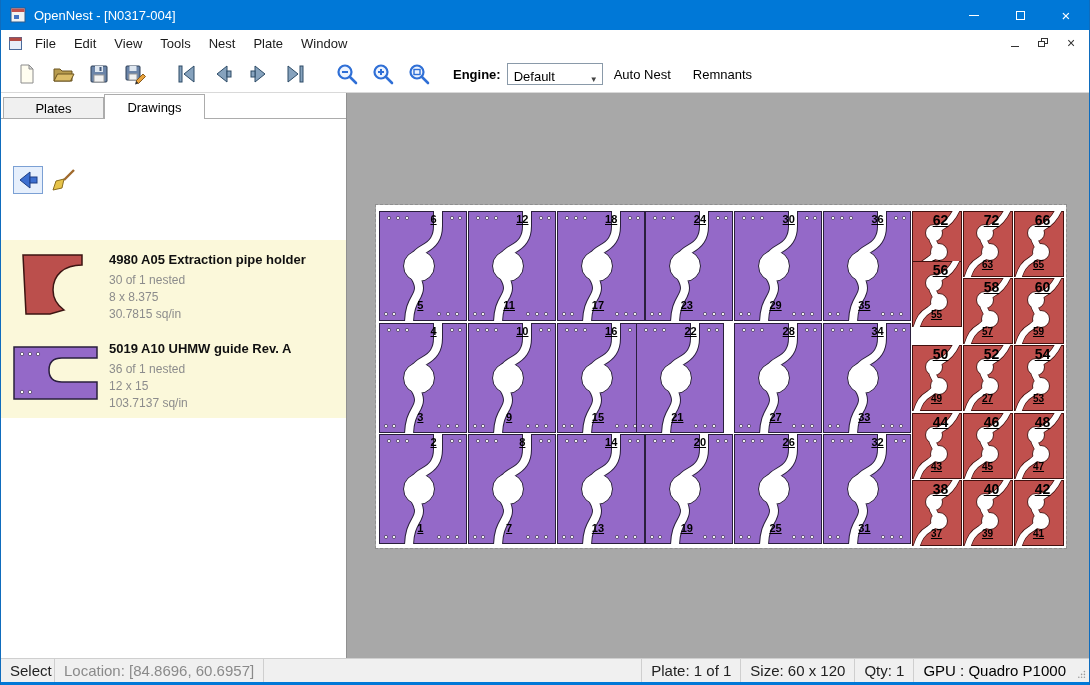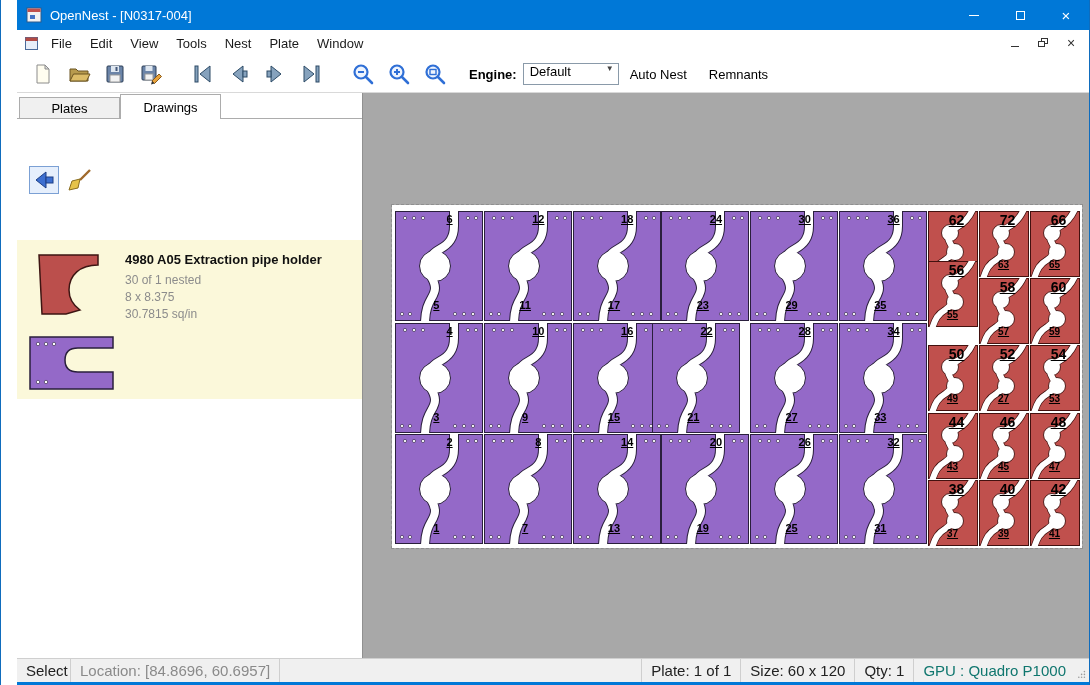--- a/index.html
+++ b/index.html
@@ -1,20 +1,20 @@
 <!DOCTYPE html>
 <html><head>
 <meta charset="utf-8">
 <style>
   * { box-sizing: border-box; }
   html,body { margin:0; padding:0; overflow:hidden; }
   body { font-family:"Liberation Sans", sans-serif; background:#fff; }
 
   .window { width:1090px; height:685px; display:flex; flex-direction:column;
-            border-left:1px solid #0f6cbd; border-right:1px solid #0f6cbd; background:#fff;padding-left:16px; }
+            border-left:1px solid #0f6cbd; border-right:1px solid #0f6cbd; background:#fff; }
 
   
   .titlebar { height:30px; background:#0078d7; display:flex; align-items:center;
               color:#fff; font-size:13px; flex:0 0 auto; }
   .titlebar .appicon { margin:0 8px 0 9px; display:flex; }
   .caption-buttons { margin-left:auto; display:flex; height:100%; }
   .cap-btn { width:46px; height:100%; display:flex; align-items:center; justify-content:center; }
   .glyph-min { width:10px; height:1px; background:#fff; }
   .glyph-max { width:9px; height:9px; border:1px solid #fff; }
   .glyph-close { color:#fff; font-size:15px; line-height:1; }
@@ -31,21 +31,21 @@
   .mdi-restore .b1 { position:absolute; left:3px; top:0; width:7px; height:6px; border:1px solid #333; }
   .mdi-restore .b2 { position:absolute; left:0; top:3px; width:7px; height:6px; border:1px solid #333; background:#fff; }
   .mdi-close { font-size:14px; line-height:1; }
 
   
   .toolbar { height:37px; display:flex; align-items:center; background:#fff;
              border-bottom:1px solid #d9d9d9; padding-left:8px; font-size:13px; flex:0 0 auto; }
   .tbtn { width:36px; height:30px; display:flex; align-items:center; justify-content:center; }
   .tgap { width:16px; }
   .engine-label { font-weight:bold; margin:0 6px 0 16px; }
-  .combo { width:96px; height:22px; border:1px solid #8a9aa9; display:flex; align-items:flex-start; background:#fff; }
+  .combo { width:96px; height:22px; border:1px solid #8a9aa9; display:flex; align-items:flex-end; background:#fff; }
   .combo .val { flex:1; padding-left:6px; font-size:13px; }
   .combo .arrow { width:16px; text-align:center; color:#444; font-size:8px; }
   .text-btn { padding:0 11px; }
 
   
   .main { flex:1; display:flex; min-height:0; }
 
   .sidepanel { width:346px; background:#fff; border-right:1px solid #909090;
                display:flex; flex-direction:column;gap:42px; }
   .tabstrip { display:flex; align-items:flex-end; height:26px; padding-left:2px;
@@ -81,21 +81,21 @@
 
   
   .statusbar { height:24px; background:#f0f0f0; border-top:1px solid #cfcfcf;
                display:flex; align-items:center; font-size:15px; color:#222; flex:0 0 auto; }
   .sb-cell { padding:0 9px; height:100%; display:flex; align-items:center; }
   .sb-mode { width:54px; border-right:1px solid #cfcfcf; }
   .sb-loc { color:#8a8a8a; border-right:1px solid #cfcfcf; padding:0 9px; height:100%;
             display:flex; align-items:center; }
   .sb-spacer { flex:1; }
   .sb-right { border-left:1px solid #cfcfcf; }
-  .sb-gpu { color:#0f766e; }
+  .sb-gpu { color:#000000; }
   .grip { width:14px; height:100%; display:flex; align-items:flex-end; justify-content:flex-end; padding:3px; }
 
   .bottom-edge { height:3px; background:#0078d7; flex:0 0 auto; }
 </style>
 </head>
 <body>
 
 <div class="window">
 
   <div class="titlebar">
@@ -276,20 +276,26 @@
               <path d="M2,2 L85,2 L85,13 L50,13 C41,13 37,18 37,25 C37,32 41,37 50,37 L85,37 L85,54 L2,54 Z" fill="#9469c8" stroke="#2a1f3d" stroke-width="1.5"></path>
               <g fill="#fff" stroke="#2a1f3d" stroke-width="0.6">
                 <circle cx="10" cy="9" r="1.7"></circle>
                   <circle cx="18" cy="9" r="1.7"></circle>
                   <circle cx="26" cy="9" r="1.7"></circle>
                 <circle cx="10" cy="47" r="1.7"></circle>
                   <circle cx="18" cy="47" r="1.7"></circle>
               </g>
             </svg>
           </div>
+          <div class="part-info">
+            <div class="part-title">5019 A10 UHMW guide Rev. A</div>
+            <div class="part-meta">36 of 1 nested</div>
+            <div class="part-meta">12 x 15</div>
+            <div class="part-meta">103.7137 sq/in</div>
+          </div>
         </div>
       </div>
     </div>
 
     <div class="canvas">
       <div class="plate">
         <div id="purple-grid">
             <div class="cell" style="left: 0px; top: 0px; width: 88px; height: 110px;">
               <svg width="88" height="110" viewBox="0 0 88 110">
                 <rect x="0.5" y="0.5" width="87" height="109" fill="#9469c8" stroke="#2a1f3d" stroke-width="1"></rect>

